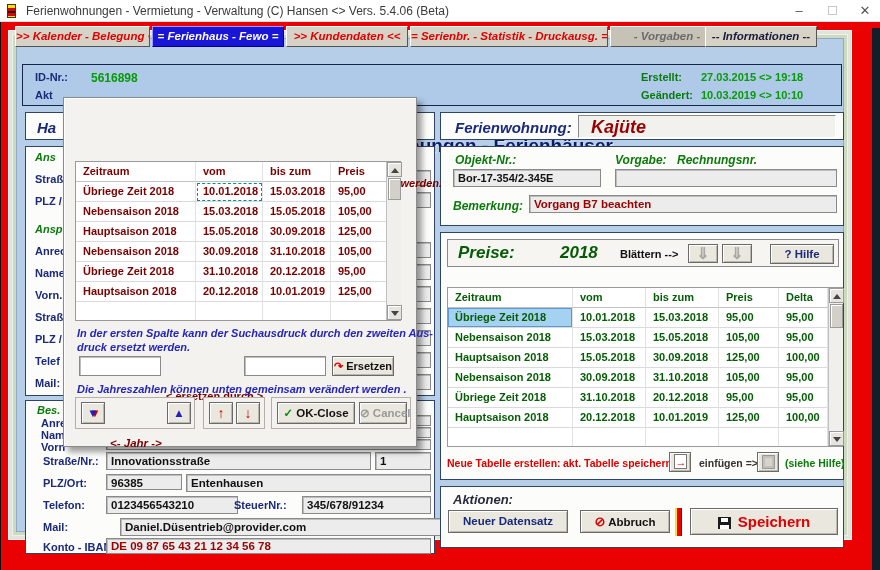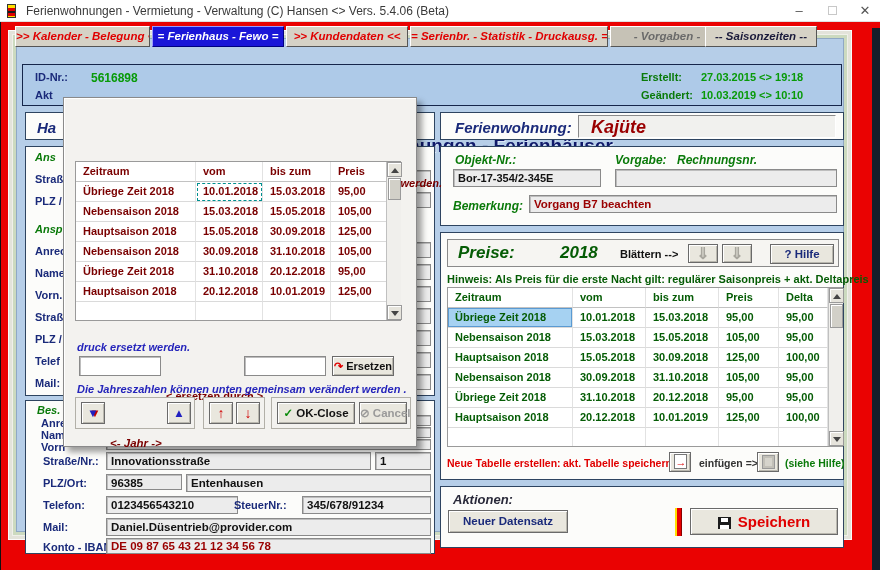--- a/index.html
+++ b/index.html
@@ -126,21 +126,21 @@
   <div id="darkstrip" class="abs"></div>
   <div id="frame1" class="abs"></div>
   <div id="frame2" class="abs"></div>
   <div id="frame3" class="abs"></div>
 
   <div class="abs tab" style="left:15px;width:135px;">&gt;&gt; Kalender - Belegung &lt;&lt;</div>
   <div class="abs tab active" style="left:152px;width:132px;">=  Ferienhaus - Fewo  =</div>
   <div class="abs tab" style="left:286px;width:122px;">&gt;&gt;   Kundendaten   &lt;&lt;</div>
   <div class="abs tab" style="left:410px;width:198px;">= Serienbr. - Statistik - Druckausg. =</div>
   <div class="abs tab dim" style="left:610px;width:114px;">- Vorgaben -</div>
-  <div class="abs tab dark" style="left:705px;width:112px;">--  Saisonzeiten  --</div>
+  <div class="abs tab dark" style="left:705px;width:112px;">--  Informationen  --</div>
 
   <div id="headerbar" class="abs">
     <div class="abs lbl navy" style="left:12px;top:6px;">ID-Nr.:</div>
     <div class="abs lbl brightgreen" style="left:68px;top:6px;font-size:12px;">5616898</div>
     <div class="abs lbl navy" style="left:12px;top:24px;">Akt</div>
     <div id="maintitle" class="abs">Ferienwohnungen - Ferienhäuser</div>
     <div class="abs lbl green" style="left:618px;top:6px;">Erstellt:</div>
     <div class="abs lbl brightgreen" style="left:678px;top:6px;">27.03.2015  &lt;&gt;  19:18</div>
     <div class="abs lbl green" style="left:618px;top:24px;">Geändert:</div>
     <div class="abs lbl brightgreen" style="left:678px;top:24px;">10.03.2019  &lt;&gt;  10:10</div>
@@ -189,21 +189,21 @@
     <div class="abs lbl navy" style="left:17px;top:76px;">PLZ/Ort:</div>
     <div class="abs input" style="left:80px;top:73px;width:76px;height:16px;line-height:17px;">96385</div>
     <div class="abs input" style="left:160px;top:73px;width:245px;height:18px;line-height:17px;">Entenhausen</div>
 
     <div class="abs lbl navy" style="left:17px;top:98px;">Telefon:</div>
     <div class="abs input" style="left:80px;top:95px;width:132px;height:18px;line-height:17px;">0123456543210</div>
     <div class="abs lbl navy" style="left:208px;top:98px;">SteuerNr.:</div>
     <div class="abs input" style="left:276px;top:95px;width:129px;height:18px;line-height:17px;">345/678/91234</div>
 
     <div class="abs lbl navy" style="left:17px;top:120px;">Mail:</div>
-    <div class="abs input" style="left:80px;top:117px;width:325px;height:18px;line-height:17px;">Daniel.Düsentrieb@provider.com</div>
+    <div class="abs input" style="left:94px;top:117px;width:325px;height:18px;line-height:17px;">Daniel.Düsentrieb@provider.com</div>
 
     <div class="abs lbl navy" style="left:17px;top:140px;">Konto - IBAN:</div>
     <div class="abs input dred" style="left:80px;top:137px;width:325px;height:16px;line-height:15px;color:#9a0000;">DE 09 87 65 43 21 12 34 56 78</div>
   </div>
 
   <div class="abs panel" style="left:440px;top:112px;width:404px;height:28px;">
     <div class="abs lbl navy it" style="left:14px;top:6px;font-size:15px;">Ferienwohnung:</div>
   </div>
   <div id="kajuete-box" class="abs">
     <div class="abs dred it" style="left:12px;top:1px;font-size:18px;font-weight:bold;">Kajüte</div>
@@ -225,21 +225,20 @@
       <div class="abs dgreen it" style="left:112px;top:3px;font-size:17px;font-weight:bold;">2018</div>
       <div class="abs lbl blacktx" style="left:172px;top:8px;">Blättern --&gt;</div>
       <div class="iconbtn" style="left:240px;top:4px;width:30px;height:19px;line-height:17px;color:#a8a69e;font-weight:bold;">
         <span>⇓</span>
       </div>
       <div class="iconbtn" style="left:274px;top:4px;width:30px;height:19px;line-height:17px;color:#a8a69e;font-weight:bold;">
         <span>⇓</span>
       </div>
       <div class="abs btn navy" style="left:322px;top:4px;width:64px;height:20px;line-height:18px;color:#1a2a7a;">?  Hilfe</div>
     </div>
-    <div class="abs lbl dgreen" style="left:6px;top:40px;font-size:11px;">Hinweis: Als Preis für die erste Nacht gilt:  regulärer Saisonpreis + akt. Deltapreis</div>
 
     <div id="preis-table" class="tbl" style="left:6px;top:54px;width:396px;height:160px;">
         <div class="trow thead">
           <div class="tcell" style="width: 125px;">Zeitraum</div>
           <div class="tcell" style="width: 73px;">vom</div>
           <div class="tcell" style="width: 73px;">bis zum</div>
           <div class="tcell" style="width: 60px;">Preis</div>
           <div class="tcell" style="width: 49px;">Delta</div>
         </div>
         <div class="trow">
@@ -311,20 +310,24 @@
     <div class="iconbtn" style="left:316px;top:219px;width:22px;height:20px;">
       <span class="pasteicon" style="margin-top:2px;"></span>
     </div>
     <div class="abs lbl green" style="left:344px;top:224px;font-size:10.5px;">(siehe Hilfe)</div>
   </div>
 
   <div class="abs panel" style="left:440px;top:486px;width:404px;height:62px;">
     <div class="abs lbl navy it" style="left:12px;top:5px;font-size:13px;color:#2a2a3a;">Aktionen:</div>
   </div>
   <div class="abs btn" style="left:448px;top:510px;width:120px;height:23px;line-height:21px;color:#1a2a7a;">Neuer Datensatz</div>
+  <div class="abs btn" style="left:580px;top:510px;width:90px;height:23px;line-height:21px;">
+    <span class="redtx" style="font-size:13px;">⊘</span>
+    <span>Abbruch</span>
+  </div>
   <div id="aktsep" class="abs"></div>
   <div class="abs btn" style="left:690px;top:508px;width:148px;height:27px;line-height:25px;">
     <span class="disk"></span><span class="redtx" style="font-size:15px;">Speichern</span>
   </div>
 
   <div id="dialog" class="abs">
     <div class="abs dlgnote maroon" style="left:13px;top:49px;">Die Tabelle wurde zur Übernahme kopiert und kann eingefügt werden.</div>
 
     <div id="dlg-table" class="tbl" style="left:11px;top:63px;width:326px;height:160px;">
         <div class="trow thead">
@@ -379,20 +382,21 @@
     <div class="sb" style="left:322px;top:64px;height:158px;">
       <div class="sb-btn" style="top:0;">
           <span class="tri-up"></span>
         </div>
       <div class="sb-thumb" style="top:16px;height:22px;"></div>
       <div class="sb-btn" style="top:143px;">
           <span class="tri-dn"></span>
         </div>
     </div>
 
+    <div class="abs dlgnote bluetx" style="left:13px;top:229px;">In der ersten Spalte kann der Suchausdruck durch den zweiten Aus-</div>
     <div class="abs dlgnote bluetx" style="left:13px;top:243px;">druck ersetzt werden.</div>
 
     <div class="abs input" style="left:15px;top:258px;width:82px;height:20px;background:#fff;"></div>
     <div class="abs lbl maroon" style="left:102px;top:262px;">&lt; ersetzen durch &gt;</div>
     <div class="abs input" style="left:180px;top:258px;width:82px;height:20px;background:#fff;"></div>
     <div class="abs btn" style="left:268px;top:258px;width:62px;height:20px;line-height:18px;font-size:11px;">
       <span class="redtx">↷</span>
       <span>Ersetzen</span>
     </div>
 

